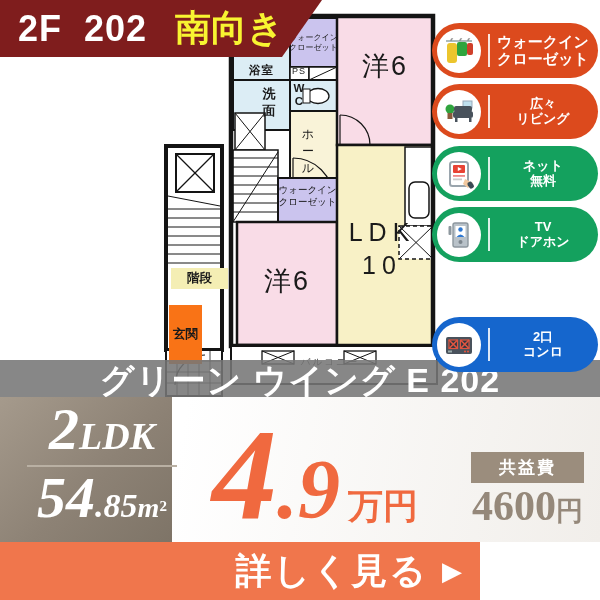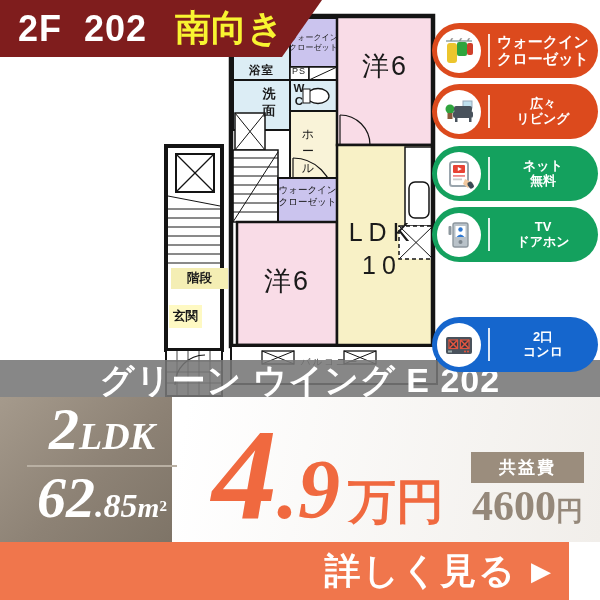--- a/index.html
+++ b/index.html
@@ -15,21 +15,21 @@
   .lbl-washroom { left:261px; top:86px; font-size:13px; }
   .lbl-wc { left:293px; top:82px; font-size:11.5px; width:12px; line-height:1.15; }
   .lbl-ps { left:292px; top:66px; font-size:9px; letter-spacing:1px; font-weight:normal; }
   .lbl-closet-u { left:288px; top:33px; width:51px; font-size:8px; line-height:1.25; text-align:center; font-weight:normal; }
   .lbl-hall { left:301px; top:126px; font-size:12px; width:14px; line-height:1.4; font-weight:normal; }
   .lbl-western-top { left:337px; top:48px; width:96px; text-align:center; font-size:27px; font-weight:normal; letter-spacing:2px; }
   .lbl-closet-l { left:278px; top:184px; width:59px; font-size:9.5px; line-height:1.3; text-align:center; font-weight:normal; }
   .lbl-western-btm { left:237px; top:263px; width:100px; text-align:center; font-size:27px; font-weight:normal; letter-spacing:2px; }
   .lbl-ldk { left:337px; top:216px; width:90px; text-align:center; font-size:25px; font-weight:normal; letter-spacing:6px; line-height:1.3; }
   .lbl-stairs { left:171px; top:268px; font-size:12.5px; background:#f4eeb4; padding:2px 16px; }
-  .lbl-entrance { left:169px; top:305px; font-size:12.5px; background:#fef9c3; padding:3px 4px; }
+  .lbl-entrance { left:169px; top:305px; font-size:12.5px; background:#f97316; padding:21px 4px; }
   .lbl-balcony { left:285px; top:356px; width:90px; text-align:center; font-size:9.5px; letter-spacing:2px; color:#333; font-weight:normal; }
 
   
   .banner { position:absolute; left:0; top:0; width:322px; height:57px; z-index:6;
             background:#7f1d1d; clip-path:polygon(0 0,100% 0,calc(100% - 40px) 100%,0 100%);
             display:flex; align-items:center; padding-left:18px; gap:28px; }
   .banner .unit { color:#fff; font-size:36px; font-weight:bold; letter-spacing:1px; white-space:pre; }
   .banner .facing { color:#f8f431; font-size:36px; font-weight:bold; }
 
   
@@ -62,31 +62,31 @@
   .spec-area { line-height:1; }
   .spec-area .big { font-size:58px; }
   .spec-area .dec { font-size:34px; }
   .spec-area .unit { font-size:28px; }
   .spec-area sup { font-size:15px; font-style:normal; }
 
   .price { position:absolute; left:212px; top:0; height:142px; display:flex; align-items:baseline;
            padding-top:12px; color:#f0693f; font-family:"Liberation Serif", serif; }
   .price .int { font-size:130px; font-style:italic; font-weight:bold; line-height:1; }
   .price .dec { font-size:84px; font-style:italic; font-weight:bold; line-height:1; }
-  .price .unit { font-size:48px; font-weight:bold; font-family:"Liberation Sans", sans-serif; margin-left:8px; }
+  .price .unit { font-size:35px; font-weight:bold; font-family:"Liberation Sans", sans-serif; margin-left:8px; }
 
   .fee { position:absolute; left:455px; top:55px; width:145px; text-align:center; }
   .fee-badge { display:inline-block; background:#9b8d7d; color:#fff; font-size:17px; font-weight:bold;
                letter-spacing:2px; padding:4px 28px; }
   .fee-value { margin-top:2px; color:#95887a; font-family:"Liberation Serif", serif; font-weight:bold; line-height:1; }
   .fee-value .num { font-size:42px; }
   .fee-value .unit { font-size:27px; }
 
   
-  .cta-bar { position:absolute; left:0; top:542px; width:569px; height:58px; background:#f0764c; z-index:7;
+  .cta-bar { position:absolute; left:0; top:542px; width:480px; height:58px; background:#f0764c; z-index:7;
              display:flex; align-items:center; justify-content:flex-end; gap:14px; padding-right:18px;
              color:#fff; cursor:pointer; }
   .cta-bar .label { font-size:36px; font-weight:bold; letter-spacing:2px; }
   .cta-bar .arrow { font-size:26px; }
 </style>
 </head>
 <body>
 
 <div class="canvas">
 
@@ -297,21 +297,21 @@
     <span class="name">グリーン ウイング E 202</span>
   </div>
 
   <div class="bottom">
     <div class="spec-box">
       <div class="spec-layout">
         <span class="big">2</span><span class="med">LDK</span>
       </div>
       <div class="spec-rule"></div>
       <div class="spec-area">
-        <span class="big">62</span><span class="dec">.85</span><span class="unit">m</span><sup>2</sup>
+        <span class="big">54</span><span class="dec">.85</span><span class="unit">m</span><sup>2</sup>
       </div>
     </div>
 
     <div class="price">
       <span class="int">4</span>
         <span class="dec">.9</span>
         <span class="unit">万円</span>
     </div>
 
     <div class="fee">

